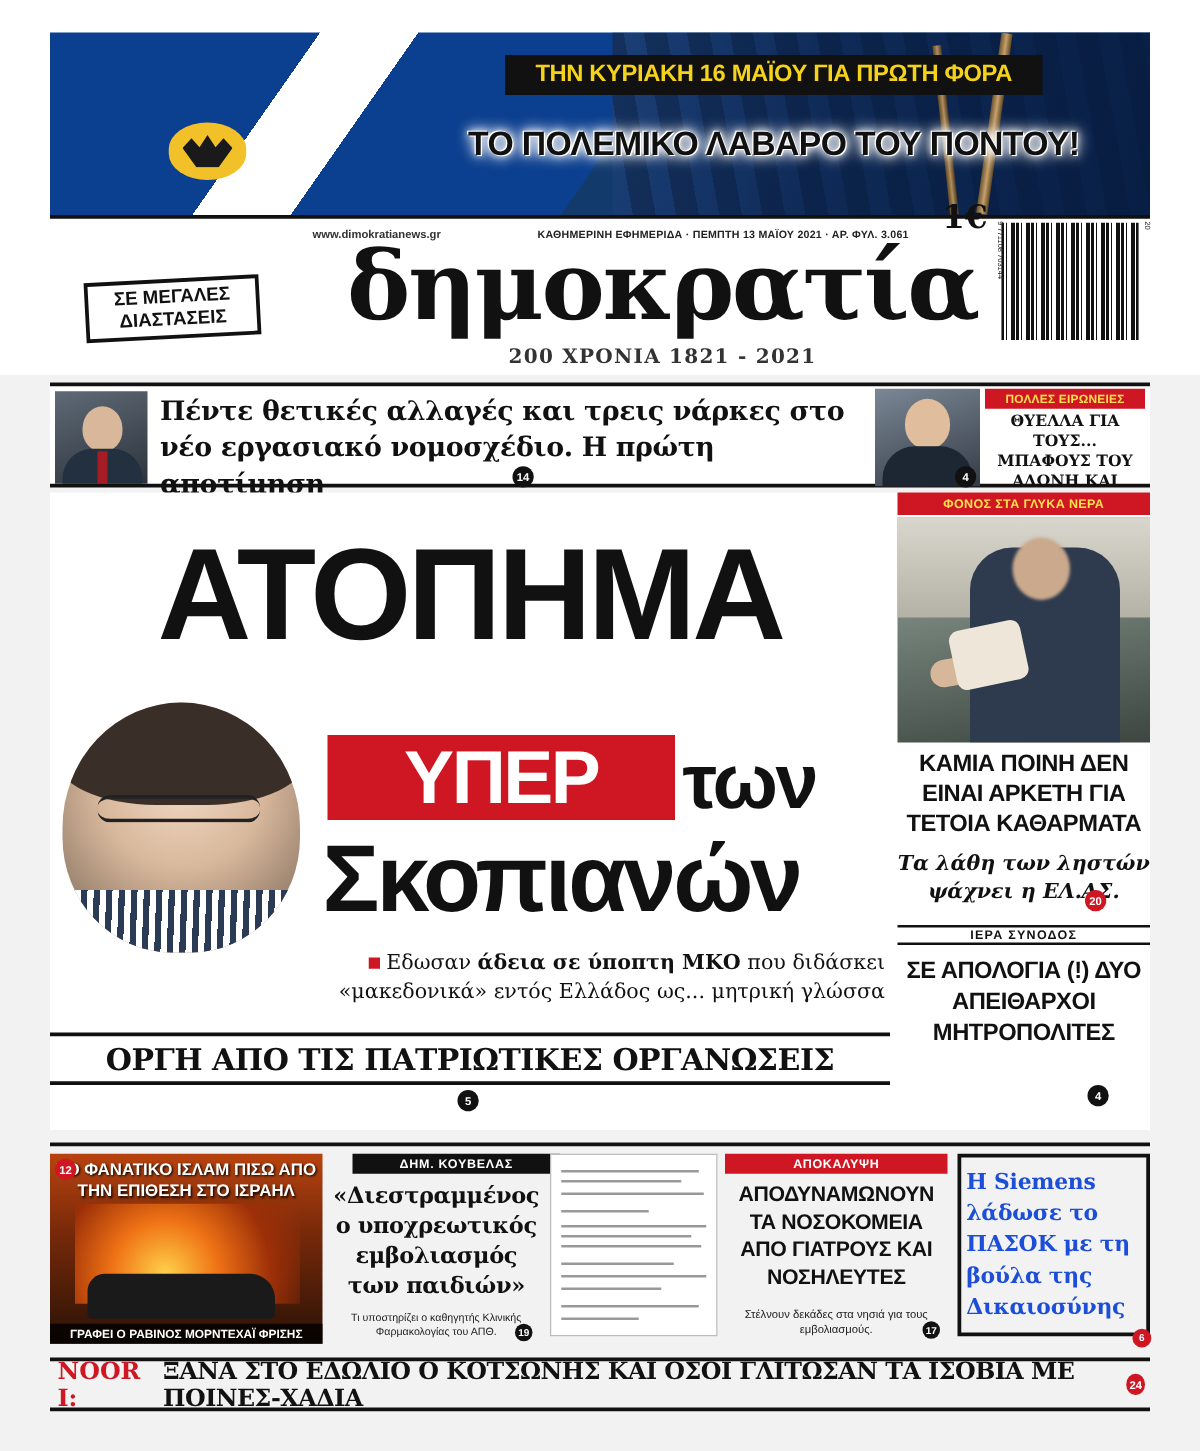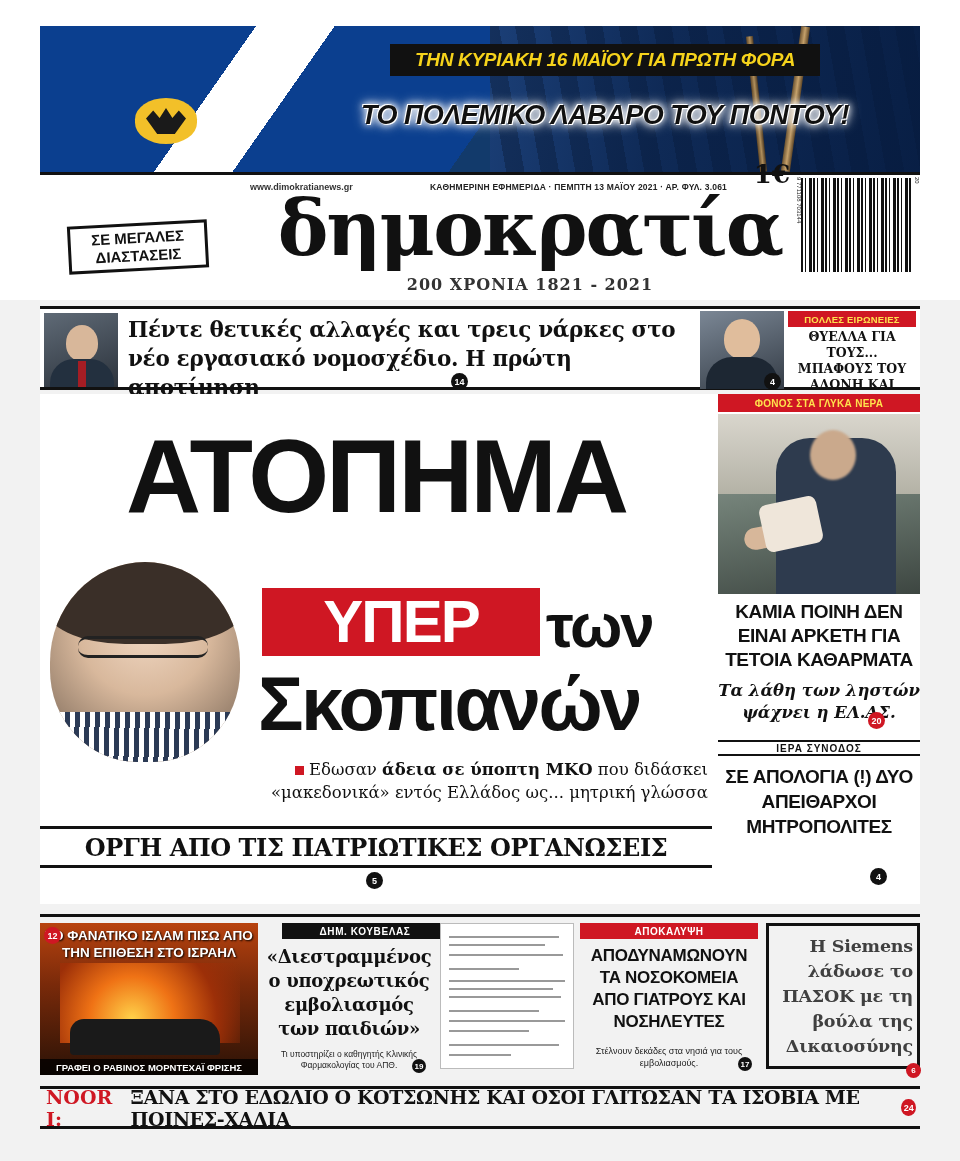--- a/index.html
+++ b/index.html
@@ -55,23 +55,22 @@
     transform: rotate(8deg);
   }
   .flag-photo .pole2 {
     position: absolute; right: 160px; top: 10px; width: 7px; height: 136px;
     background: linear-gradient(90deg,#5d4526,#b08f5c,#4c3820);
     transform: rotate(-6deg);
   }
 
   .yellow-strip {
     position: absolute;
-    left: 40px; top: 26px; width: 880px; height: 186px;
+    left: 54px; top: 26px; width: 880px; height: 186px;
     pointer-events: none;
-    font-style: italic;
   }
   .banner-line1 {
     position: absolute;
     left: 350px; top: 18px; width: 430px; height: 32px;
     background: #111111;
     color: #f6d31b;
     font-weight: bold;
     font-size: 19px;
     letter-spacing: -0.3px;
     display: flex; align-items: center; justify-content: center;
@@ -460,21 +459,21 @@
   }
   .b5-box {
     position: absolute; left: 0; top: 0; width: 154px; height: 146px;
     border: 3px solid #111;
     display: flex; align-items: center; justify-content: center;
     padding: 4px;
   }
   .b5-text {
     font-family: "DejaVu Serif", serif;
     font-weight: bold; font-size: 17.5px; line-height: 25px;
-    color: #404040; text-align: right; letter-spacing: -0.2px;
+    color: #1d4ed8; text-align: left; letter-spacing: -0.2px;
   }
 
   
   .footer {
     position: absolute;
     left: 40px; top: 1086px; width: 880px; height: 43px;
     border-top: 3px solid #111;
     border-bottom: 3px solid #111;
     display: flex; align-items: center;
   }
@@ -518,21 +517,21 @@
     </div>
   </div>
 
   <div class="strip2">
     <div class="strip2-photo">
       <div class="head"></div>
       <div class="body"></div>
       <div class="tie"></div>
     </div>
     <div class="strip2-text">Πέντε θετικές αλλαγές και τρεις νάρκες στο νέο εργασιακό νομοσχέδιο. Η πρώτη αποτίμηση</div>
-    <div class="pagecircle" style="left:370px; top:64px;margin-left:41px;">14</div>
+    <div class="pagecircle" style="left:370px; top:64px;">14</div>
     <div class="strip2-right">
       <div class="rphoto">
         <div class="head"></div>
         <div class="body"></div>
       </div>
       <div class="kicker">ΠΟΛΛΕΣ ΕΙΡΩΝΕΙΕΣ</div>
       <div class="rtext">ΘΥΕΛΛΑ ΓΙΑ ΤΟΥΣ... ΜΠΑΦΟΥΣ ΤΟΥ ΑΔΩΝΗ ΚΑΙ ΕΝΤΟΣ ΤΗΣ ΝΔ</div>
       <div class="pagecircle" style="left:64px; top:62px;">4</div>
     </div>
   </div>

